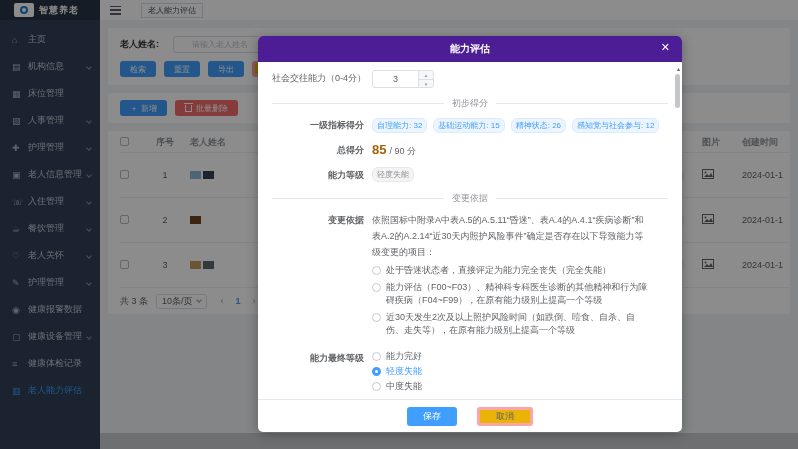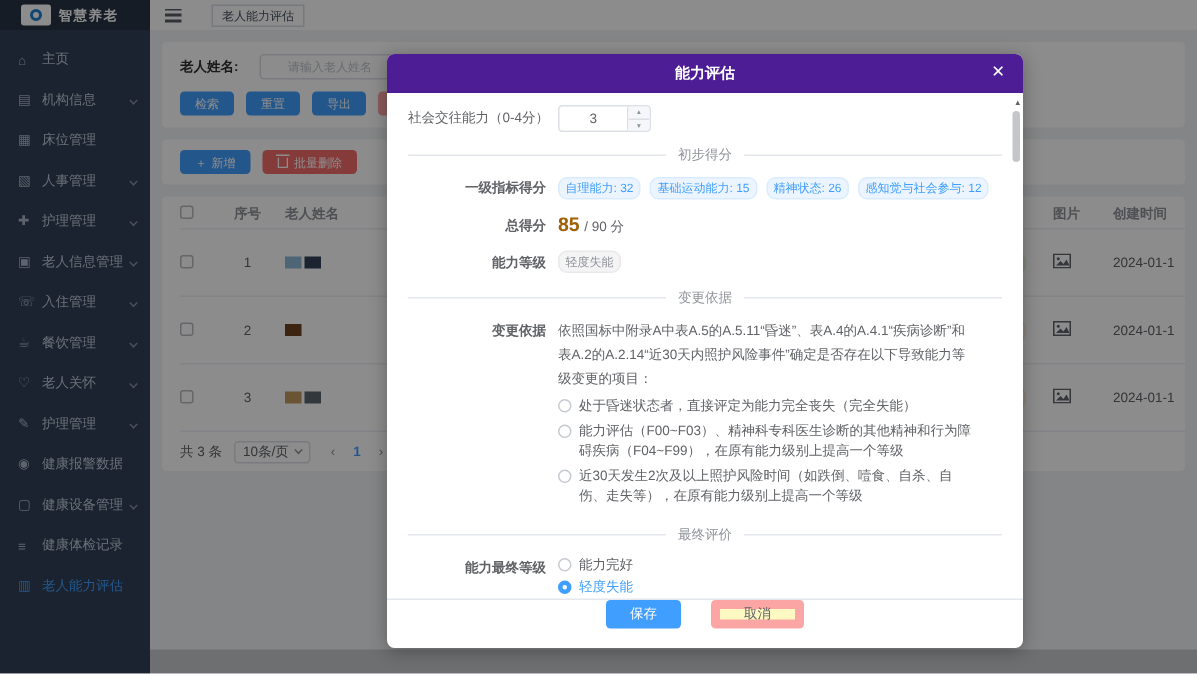--- a/index.html
+++ b/index.html
@@ -30,21 +30,21 @@
   .card { background:#fff; border-radius:3px; margin-bottom:8px; }
   .search-card { padding:8px 12px; }
   .srow { display:flex; align-items:center; }
   .slabel { font-weight:700; color:#303133; margin-right:14px; }
   .sinput { width:100px; height:17px; border:1px solid #dcdfe6; border-radius:3px; padding:0 18px; font-size:8px; color:#606266; outline:none; }
   .sinput::placeholder { color:#c0c4cc; }
   .btns { margin-top:8px; }
   .btn { border:none; border-radius:3px; font-size:8px; height:16px; padding:0 10px; cursor:pointer; display:inline-flex; align-items:center; justify-content:center; }
   .btn + .btn { margin-left:8px; }
   .btn.primary { background:#409eff; color:#fff; }
-  .btn.plain { background:#fef9c3; color:#606266; border:6px solid #fca5a5; }
+  .btn.plain { background:#eab308; color:#606266; border:3px solid #fca5a5; }
   .btn.danger { background:#f56c6c; color:#fff; }
   .actions-card { padding:7px 12px; display:flex; align-items:center; }
   .plus { margin-right:3px; font-size:8px; }
   .trash { width:7px; height:7px; border:1px solid #fff; border-top:none; border-radius:0 0 1px 1px; position:relative; margin-right:4px; display:inline-block; }
   .trash::before { content:''; position:absolute; top:-2px; left:-2px; right:-2px; height:1px; background:#fff; }
 
   
   .table-card { padding:2px 0 0 12px; overflow:hidden; }
   .trow { display:flex; align-items:center; height:45px; border-bottom:1px solid #ebeef5; }
   .trow.thead { height:20px; color:#909399; font-weight:700; }
@@ -93,21 +93,21 @@
   .basis, .finals { flex:1; }
   .basis p { color:#606266; line-height:16px; margin-bottom:4px; padding-right:18px; }
   .radio { display:flex; margin-bottom:4px; cursor:pointer; }
   .rc { width:9px; height:9px; border:1px solid #c6cad1; border-radius:50%; flex:none; margin-top:2px; margin-right:5px; background:#fff; }
   .rl { color:#606266; line-height:13px; padding-right:18px; }
   .finals .radio { margin-bottom:2px; }
   .radio.sel .rc { border:3px solid #409eff; }
   .radio.sel .rl { color:#409eff; }
   .sb-arrow { position:absolute; right:2px; top:3px; font-size:6px; color:#606266; }
   .sb-thumb { position:absolute; right:2px; top:12px; width:5px; height:34px; background:#c4c6c9; border-radius:3px; cursor:pointer; }
-  .m-foot { height:33px; border-top:1px solid #e4e7ed; display:flex; align-items:flex-start; justify-content:center; gap:12px; }
+  .m-foot { height:33px; border-top:1px solid #e4e7ed; display:flex; align-items:center; justify-content:center; gap:12px; }
   .m-foot .btn { height:19px; padding:0 16px; font-size:9px; }
   .pic-icon { display:inline-block; }
 </style>
 </head>
 <body>
 
 <div class="app">
 
   <aside class="sidebar">
     <div class="logo">
@@ -361,25 +361,20 @@
               <span class="rc"></span>
               <span class="rl">能力评估（F00~F03）、精神科专科医生诊断的其他精神和行为障碍疾病（F04~F99），在原有能力级别上提高一个等级</span>
             </label>
           <label class="radio">
               <span class="rc"></span>
               <span class="rl">近30天发生2次及以上照护风险时间（如跌倒、噎食、自杀、自伤、走失等），在原有能力级别上提高一个等级</span>
             </label>
         </div>
       </div>
 
-      <div class="divider">
-          <i></i>
-          <span>最终评价</span>
-          <i></i>
-        </div>
 
       <div class="frow">
         <span class="flabel b">能力最终等级</span>
         <div class="finals">
           <label class="radio">
               <span class="rc"></span>
               <span class="rl">能力完好</span>
             </label>
           <label class="radio sel">
               <span class="rc"></span>

